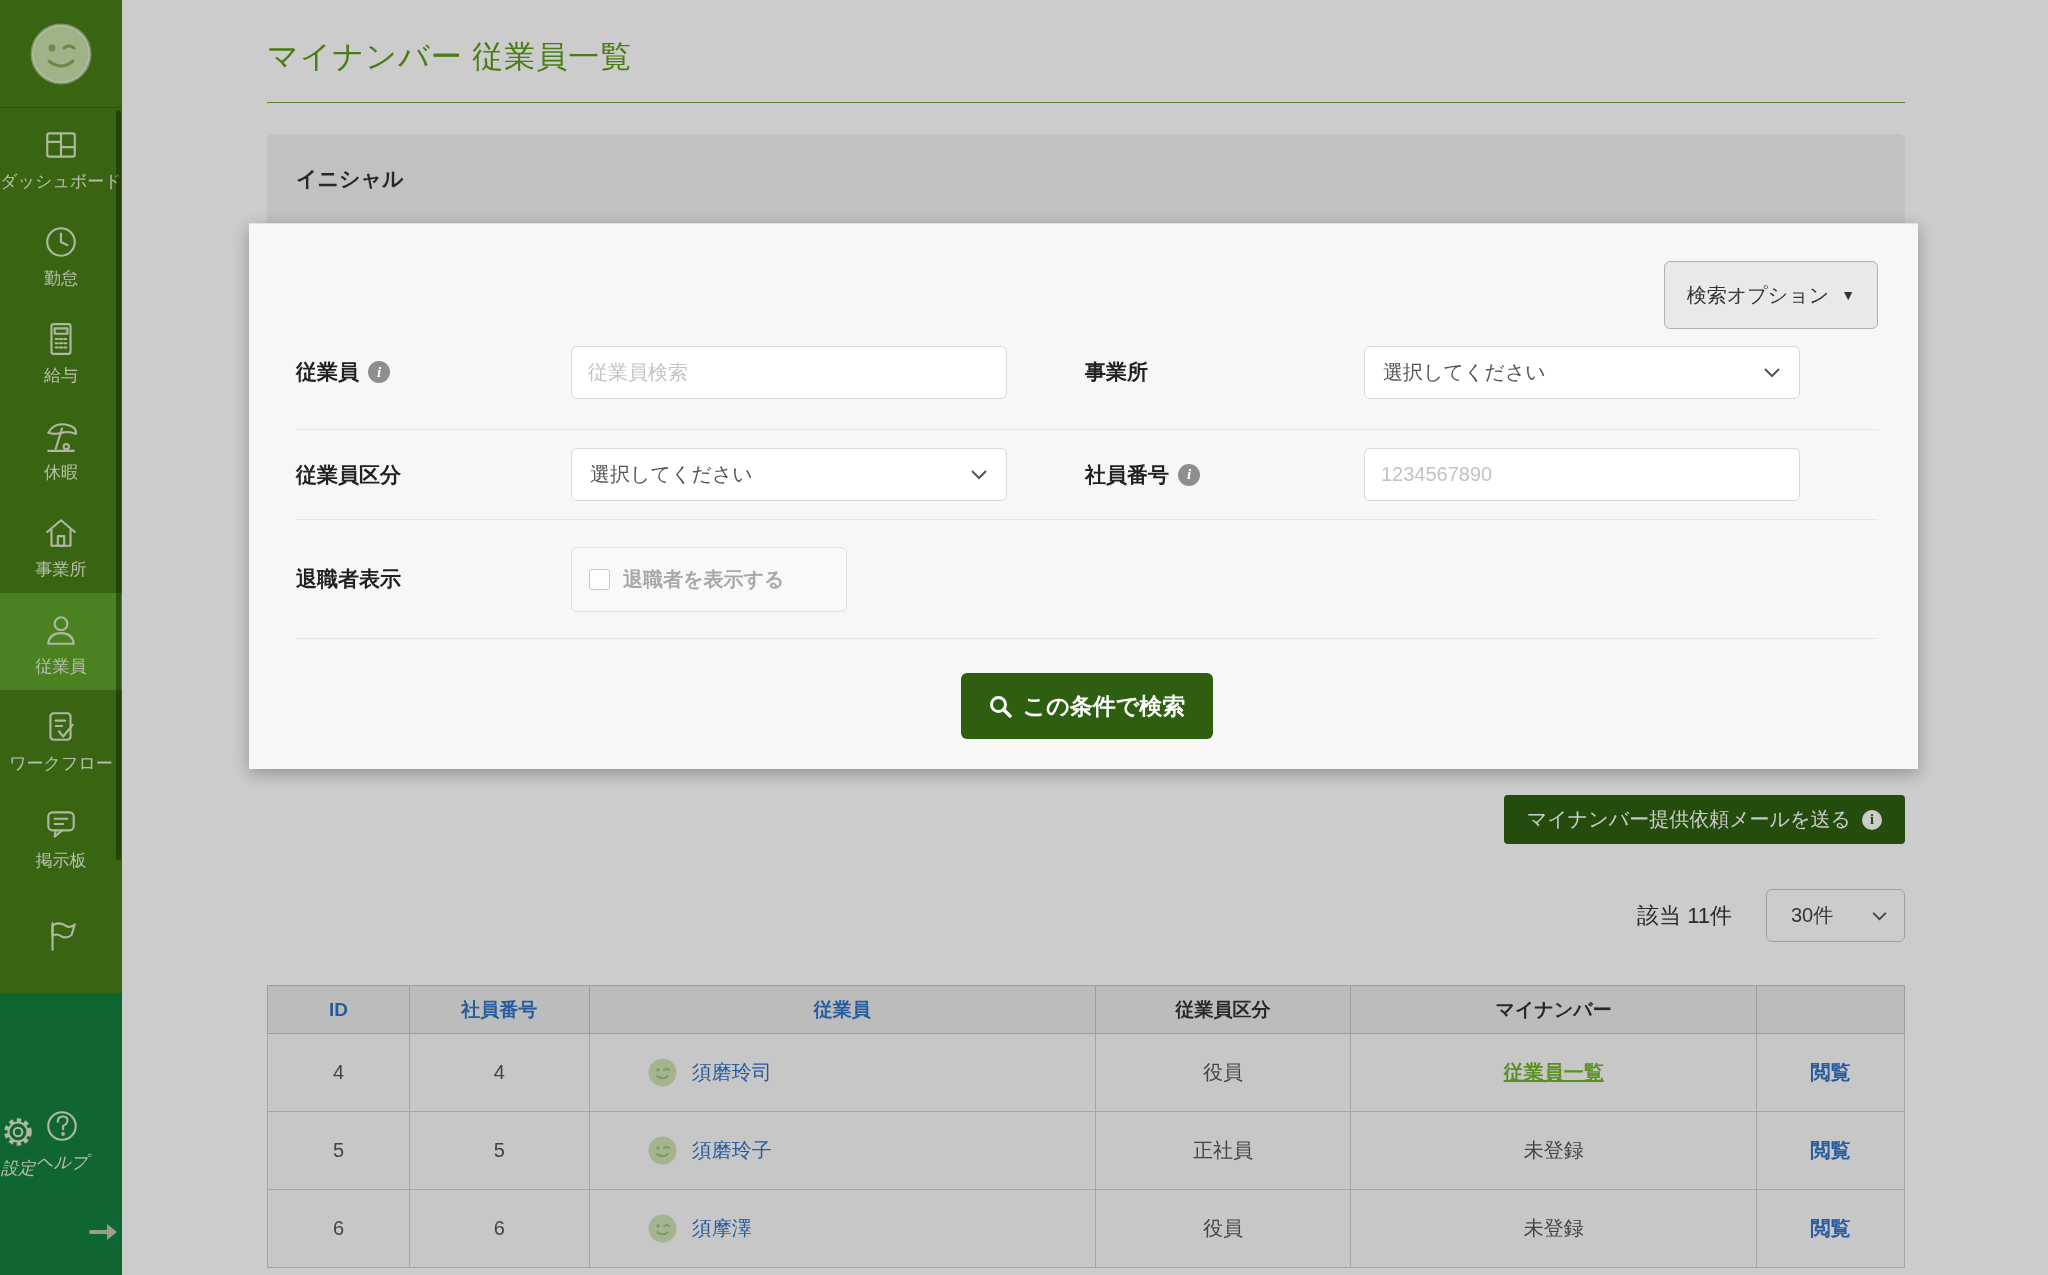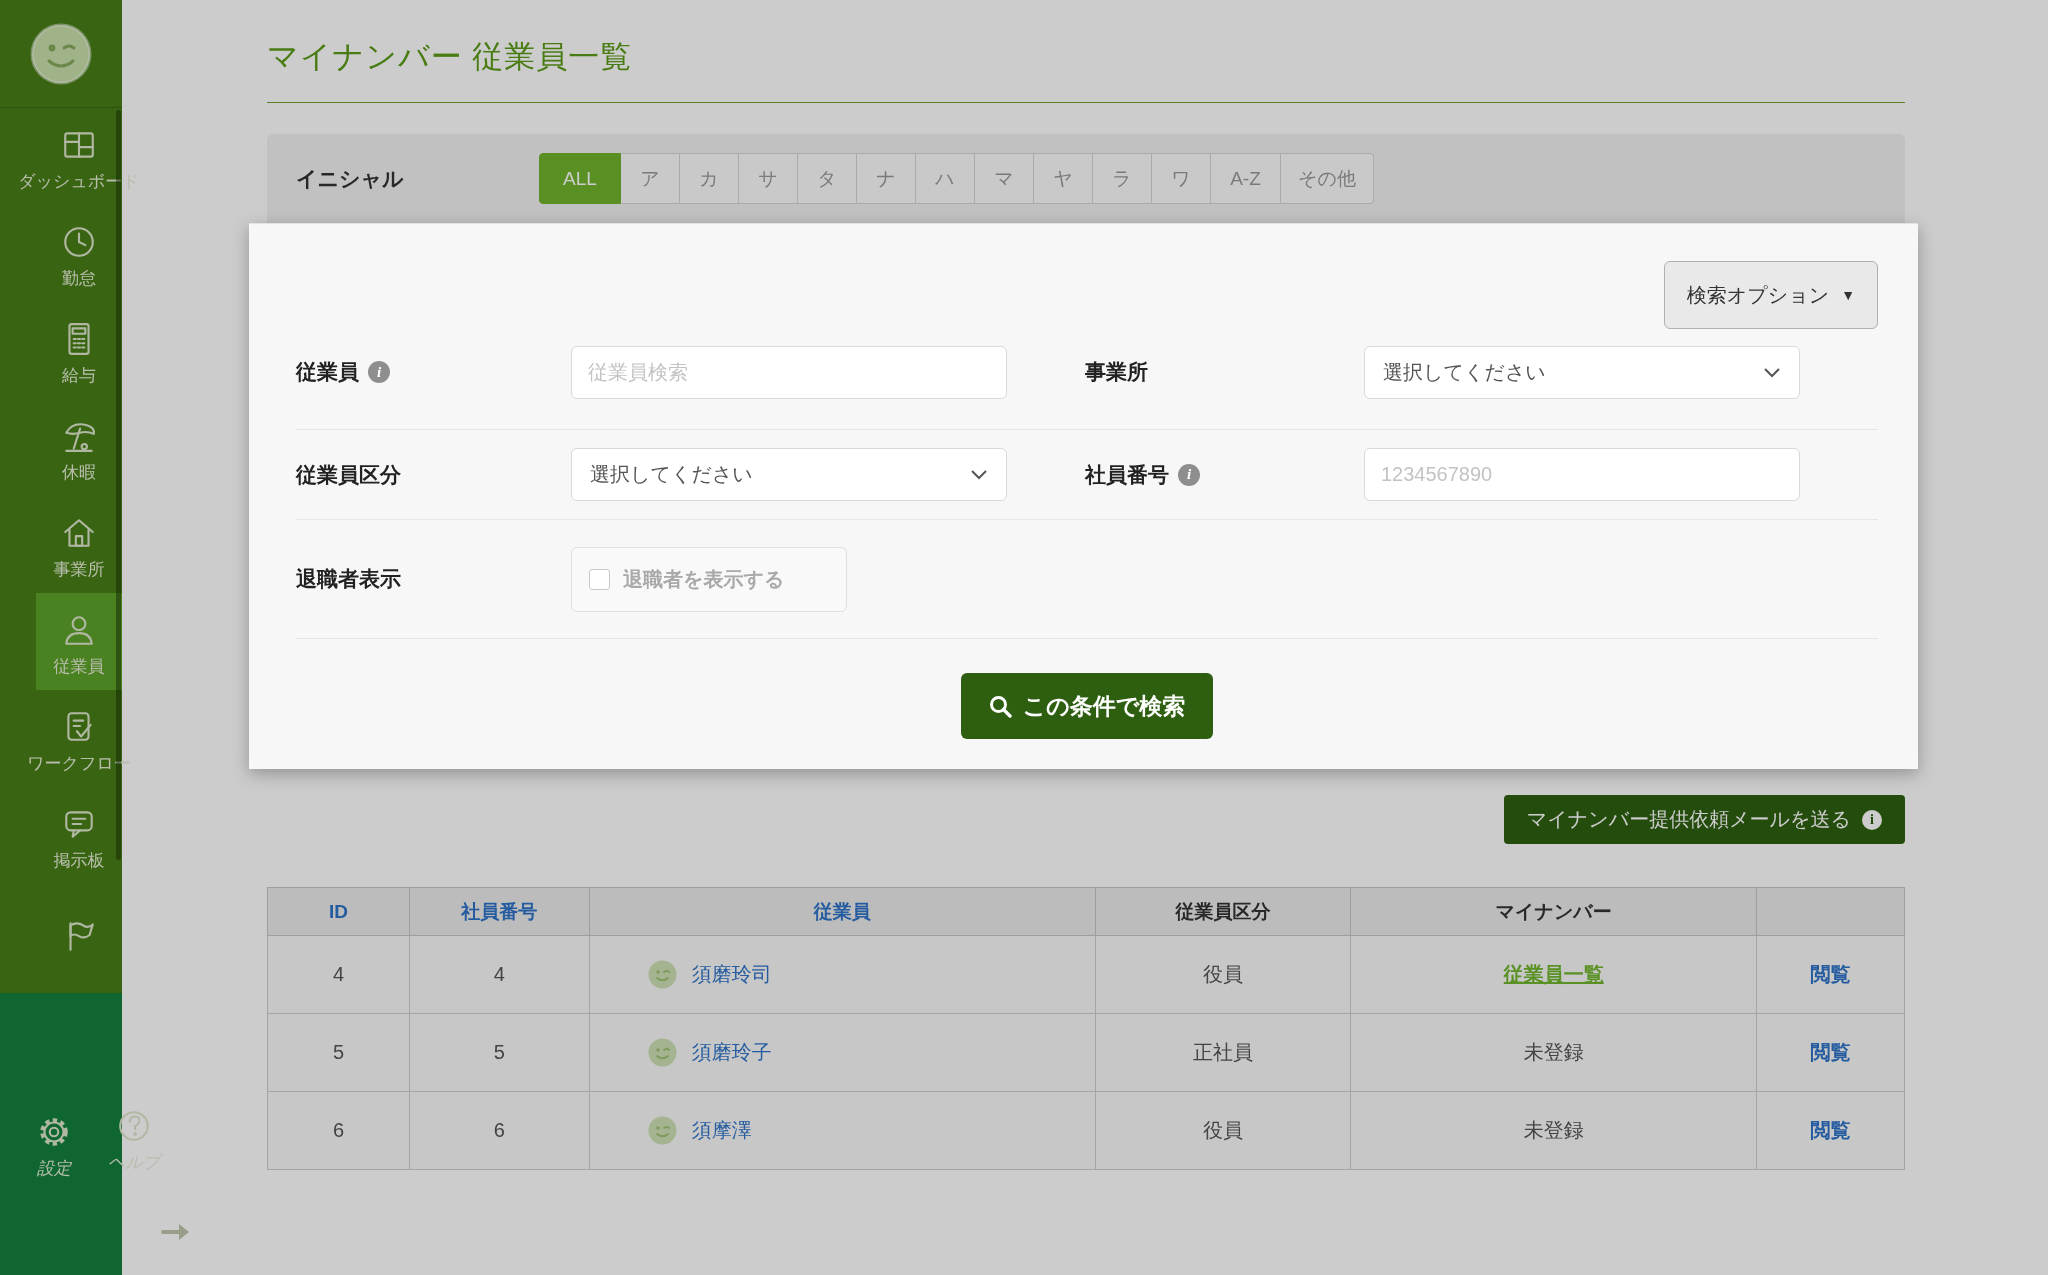--- a/index.html
+++ b/index.html
@@ -8,21 +8,21 @@
 
   
   .overlay { position:fixed; inset:0; background:rgba(0,0,0,0.2); z-index:50; }
 
   
   .sidebar { position:fixed; left:0; top:0; width:122px; height:1275px;
     background:#487f17; display:flex; flex-direction:column; z-index:10; }
   .sb-avatar-wrap { height:108px; display:flex; align-items:center; justify-content:center;
     border-bottom:1px solid rgba(0,0,0,0.18); }
   .sb-item { height:97px; display:flex; flex-direction:column; align-items:center;
-    padding-top:19px; cursor:pointer;margin-left:36px; }
+    padding-top:19px; cursor:pointer; }
   .sb-item.active { background:#5da32a; }
   .sb-item .ic { width:36px; height:36px; }
   .sb-item .lbl { margin-top:7px; font-size:17px; color:#e6edd8; white-space:nowrap; }
   .sb-item.flag-item { height:109px; justify-content:center; padding-top:0; }
   .sb-bottom { flex:1; background:#15803d; display:flex; flex-direction:row; align-items:center;font-style:italic; }
   .sb-bottom .sb-item { height:90px; background:transparent; }
   .sb-bottom .sb-item:first-child { margin-top:12px; }
   .sb-arrow { margin-top:auto; margin-bottom:28px; cursor:pointer; }
   .sb-scrollthumb { position:absolute; right:1px; top:110px; width:5px; height:750px;
     background:rgba(15,35,0,0.45); border-radius:3px; }
@@ -227,35 +227,20 @@
   <div class="sb-scrollthumb"></div>
 </div>
 
 <div class="main">
   <div class="container">
     <h1 class="page-title">マイナンバー 従業員一覧</h1>
     <hr class="title-rule">
 
     <div class="filter-bar">
       <div class="flabel">イニシャル</div>
-      <div class="ini-group">
-        <div class="ini-btn w-all active">ALL</div>
-        <div class="ini-btn kana">ア</div>
-        <div class="ini-btn kana">カ</div>
-        <div class="ini-btn kana">サ</div>
-        <div class="ini-btn kana">タ</div>
-        <div class="ini-btn kana">ナ</div>
-        <div class="ini-btn kana">ハ</div>
-        <div class="ini-btn kana">マ</div>
-        <div class="ini-btn kana">ヤ</div>
-        <div class="ini-btn kana">ラ</div>
-        <div class="ini-btn kana">ワ</div>
-        <div class="ini-btn w-az">A-Z</div>
-        <div class="ini-btn w-other">その他</div>
-      </div>
     </div>
 
     <div class="search-panel">
       <div class="opt-row">
         <div class="opt-btn">
           <span>検索オプション</span>
           <span class="caret">▼</span>
         </div>
       </div>
 
@@ -324,20 +309,29 @@
       </div>
     </div>
 
     <div class="mail-row">
       <button class="mail-btn">
         <span>マイナンバー提供依頼メールを送る</span>
         <span class="info-ic">i</span>
       </button>
     </div>
 
+    <div class="meta-row">
+      <span class="count-text">該当 11件</span>
+      <div class="pp-select">
+        <span>30件</span>
+        <svg width="17" height="10" viewBox="0 0 18 11">
+          <polyline points="2,2 9,9 16,2" fill="none" stroke="#555" stroke-width="2"></polyline>
+        </svg>
+      </div>
+    </div>
 
     <table class="emp">
       <colgroup>
         <col style="width:142px">
           <col style="width:180px">
           <col style="width:506px">
         <col style="width:256px">
           <col style="width:406px">
           <col style="width:148px">
       </colgroup>

